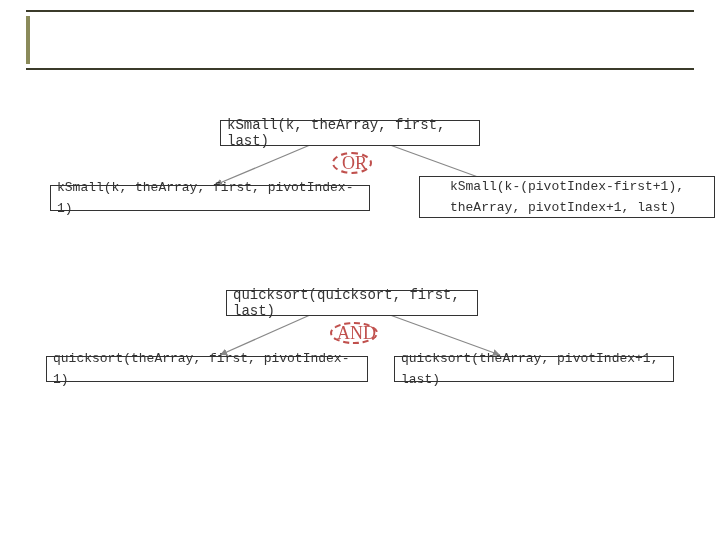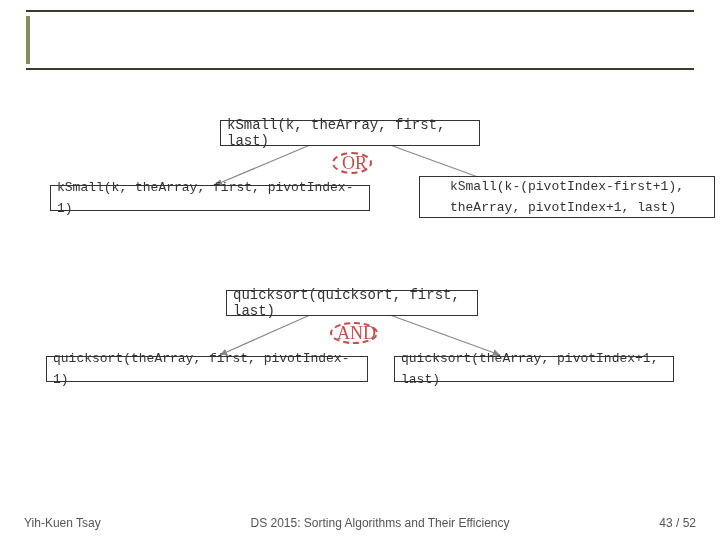--- a/index.html
+++ b/index.html
@@ -162,19 +162,14 @@
 
     <div class="dashed-oval" style="left:330px; top:232px; width:44px; height:18px;"></div>
     <div class="joiner" style="left:337px; top:233px;">AND</div>
 
     <div class="box small" style="left:46px; top:266px; width:322px; height:26px;">quicksort(theArray, first, pivotIndex-1)</div>
 
     <div class="box small" style="left:394px; top:266px; width:280px; height:26px;">quicksort(theArray, pivotIndex+1, last)</div>
   </div>
 
 
-  <div class="footer">
-    <span>Yih-Kuen Tsay</span>
-    <span>DS 2015: Sorting Algorithms and Their Efficiency</span>
-    <span>43 / 52</span>
-  </div>
 
 </div>
 
 </body></html>

